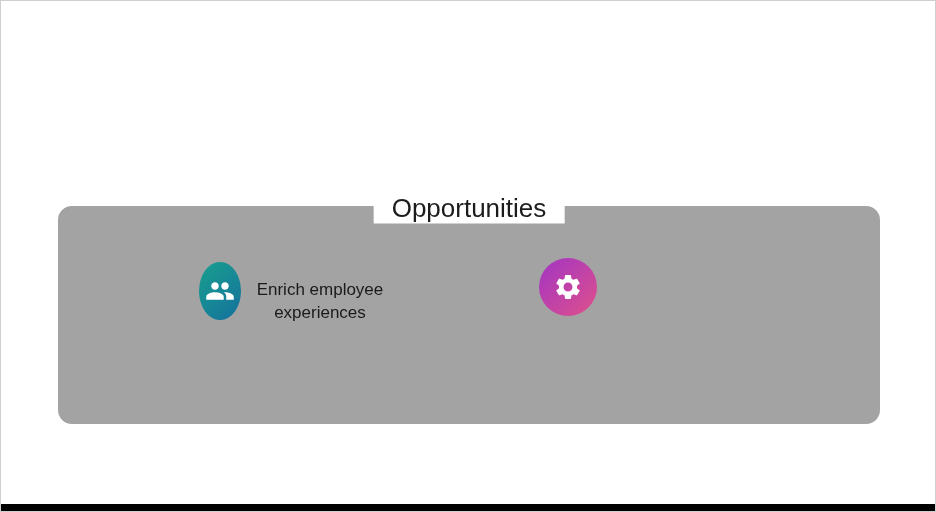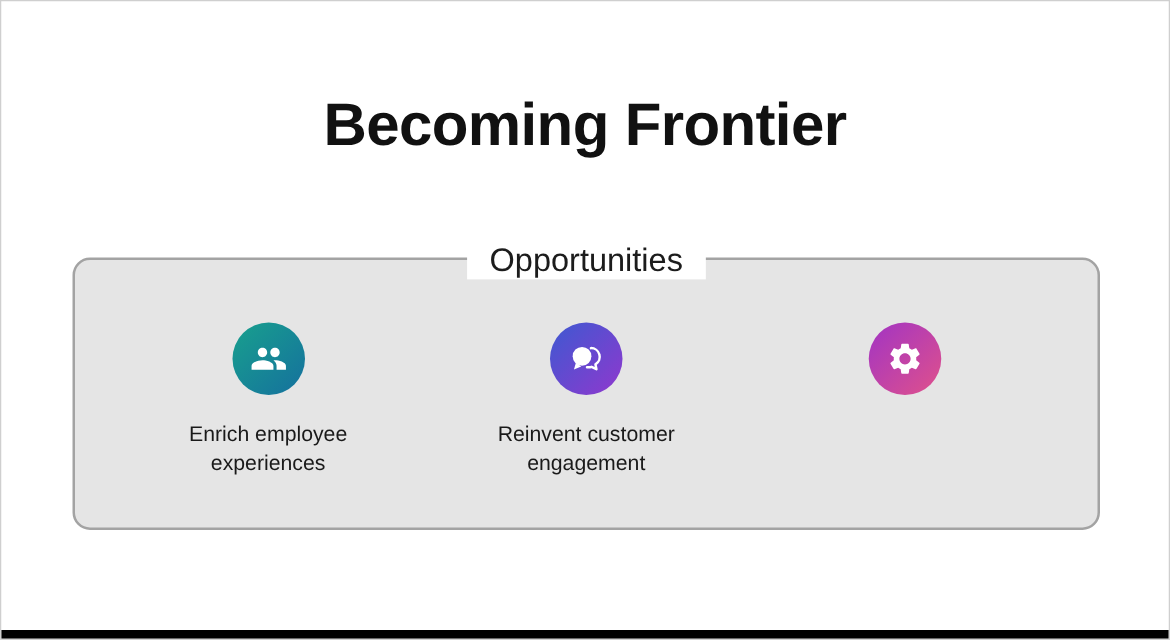--- a/index.html
+++ b/index.html
@@ -25,21 +25,21 @@
     font-weight: 700;
     color: #111111;
     letter-spacing: -0.5px;
   }
   .panel {
     position: absolute;
     left: 57px; top: 205px;
     width: 822px; height: 218px;
     border: 2px solid #a3a3a3;
     border-radius: 14px;
-    background: #e5e5e5;
+    background: #a3a3a3;
   }
   .panel-label {
     position: absolute;
     top: 0; left: 50%;
     transform: translate(-50%, -50%);
     background: #ffffff;
     padding: 0 18px;
     font-size: 26px;
     font-weight: 400;
     color: #1c1c1c;
@@ -47,21 +47,21 @@
   }
   .columns {
     display: flex;
     justify-content: space-evenly;
     align-items: flex-start;
     padding-top: 50px;
   }
   .col {
     width: 200px;
     display: flex;
-    flex-direction: column;
+    flex-direction: row;
     align-items: center;
   }
   .circle {
     width: 58px; height: 58px;
     border-radius: 50%;
     display: flex;
     align-items: center;
     justify-content: center;
     background: #888; 
   }
@@ -79,46 +79,35 @@
     left: 0; bottom: 0;
     width: 100%; height: 7px;
     background: #000000;
   }
 </style>
 </head>
 <body>
 
 <div class="slide">
 
-  <h1 class="title">Becoming Frontier</h1>
 
   <div class="panel">
     <div class="panel-label">Opportunities</div>
 
     <div class="columns">
 
       <div class="col">
         <div class="circle" data-gradient="slide.panel.items.0.gradient" style="background: linear-gradient(135deg, rgb(24, 160, 141), rgb(21, 112, 158));">
           <svg viewBox="0 0 24 24" aria-hidden="true">
             <path fill="#ffffff" d="M16 11c1.66 0 2.99-1.34 2.99-3S17.66 5 16 5c-1.66 0-3 1.34-3 3s1.34 3 3 3zm-8 0c1.66 0 2.99-1.34 2.99-3S9.66 5 8 5C6.34 5 5 6.34 5 8s1.34 3 3 3zm0 2c-2.33 0-7 1.17-7 3.5V19h14v-2.5c0-2.33-4.67-3.5-7-3.5zm8 0c-.29 0-.62.02-.97.05 1.16.84 1.97 1.97 1.97 3.45V19h6v-2.5c0-2.33-4.67-3.5-7-3.5z"></path>
           </svg>
         </div>
         <div class="caption">Enrich employee experiences</div>
       </div>
 
-      <div class="col">
-        <div class="circle" data-gradient="slide.panel.items.1.gradient" style="background: linear-gradient(135deg, rgb(61, 89, 209), rgb(144, 56, 206));">
-          <svg viewBox="0 0 24 24" aria-hidden="true">
-            <path d="M15 5.2a5.6 5.6 0 0 1 2.9 10.4l.6 3.1-3.1-1.5c-.9.3-1.9.4-2.9.2" fill="none" stroke="#ffffff" stroke-width="1.6" stroke-linecap="round" stroke-linejoin="round"></path>
-            <circle cx="9.3" cy="10.4" r="6" fill="#ffffff"></circle>
-            <path d="M5.4 14.6 4.1 18.8l4.7-1.9z" fill="#ffffff"></path>
-          </svg>
-        </div>
-        <div class="caption">Reinvent customer engagement</div>
-      </div>
 
       <div class="col">
         <div class="circle" data-gradient="slide.panel.items.2.gradient" style="background: linear-gradient(135deg, rgb(161, 52, 196), rgb(224, 81, 139));">
           <svg viewBox="0 0 24 24" aria-hidden="true">
             <path fill="#ffffff" d="M19.14 12.94c.04-.3.06-.61.06-.94 0-.32-.02-.64-.07-.94l2.03-1.58c.18-.14.23-.41.12-.61l-1.92-3.32c-.12-.22-.37-.29-.59-.22l-2.39.96c-.5-.38-1.03-.7-1.62-.94l-.36-2.54c-.04-.24-.24-.41-.48-.41h-3.84c-.24 0-.43.17-.47.41l-.36 2.54c-.59.24-1.13.57-1.62.94l-2.39-.96c-.22-.08-.47 0-.59.22L2.74 8.87c-.12.21-.08.47.12.61l2.03 1.58c-.05.3-.09.63-.09.94s.02.64.07.94l-2.03 1.58c-.18.14-.23.41-.12.61l1.92 3.32c.12.22.37.29.59.22l2.39-.96c.5.38 1.03.7 1.62.94l.36 2.54c.05.24.24.41.48.41h3.84c.24 0 .44-.17.47-.41l.36-2.54c.59-.24 1.13-.56 1.62-.94l2.39.96c.22.08.47 0 .59-.22l1.92-3.32c.12-.22.07-.47-.12-.61l-2.01-1.58zM12 15.6c-1.98 0-3.6-1.62-3.6-3.6s1.62-3.6 3.6-3.6 3.6 1.62 3.6 3.6-1.62 3.6-3.6 3.6z"></path>
           </svg>
         </div>
       </div>
 
 

